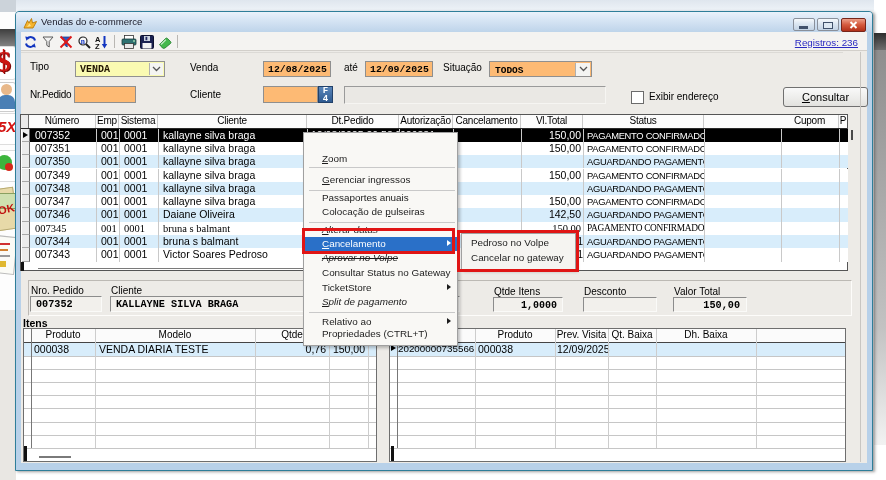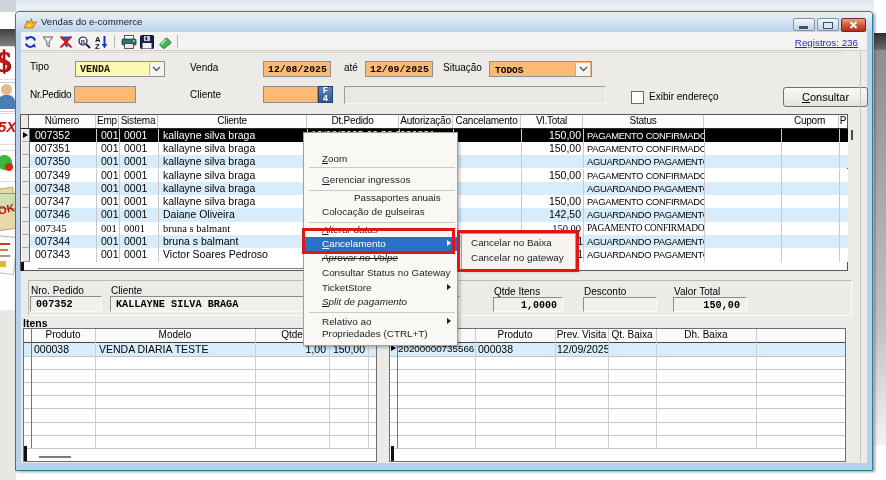--- a/index.html
+++ b/index.html
@@ -362,21 +362,21 @@
 <div class="ab lb" style="left:23px;top:317px;font-weight:bold;font-size:10.5px;">Itens</div>
 
 <div class="ab" style="left:23px;top:328px;width:354px;height:134px;background:#fff;border:1px solid #6e6e6e;box-sizing:border-box;">
   <div class="ab" style="left:0;top:0;width:352px;height:12.5px;background:#fbfbfb;border-bottom:1px solid #444;"></div>
   <div class="ab" style="left:7px;top:0;width:64px;text-align:center;font-size:10px;">Produto</div>
   <div class="ab" style="left:71px;top:0;width:160px;text-align:center;font-size:10px;">Modelo</div>
   <div class="ab" style="left:231px;top:0;width:74px;text-align:center;font-size:10px;">Qtde</div>
   <div class="ab" style="left:0;top:13.5px;width:352px;height:13px;background:#d8edfb;"></div>
   <div class="ab" style="left:10px;top:13.8px;font-size:10.5px;">000038</div>
   <div class="ab" style="left:75px;top:13.8px;font-size:10.5px;">VENDA DIARIA TESTE</div>
-  <div class="ab" style="left:231px;top:13.8px;width:71px;text-align:right;font-size:10.5px;">1,00</div>
+  <div class="ab" style="left:231px;top:13.8px;width:71px;text-align:right;font-size:10.5px;">0,76</div>
   <div class="ab" style="left:305px;top:13.8px;width:36px;text-align:right;font-size:10.5px;">150,00</div>
   <div class="bgl" style="left:0;top:26.5px;width:352px;height:1px;"></div>
   <div class="bgl" style="left:0;top:39.7px;width:352px;height:1px;"></div>
   <div class="bgl" style="left:0;top:52.9px;width:352px;height:1px;"></div>
   <div class="bgl" style="left:0;top:66.1px;width:352px;height:1px;"></div>
   <div class="bgl" style="left:0;top:79.3px;width:352px;height:1px;"></div>
   <div class="bgl" style="left:0;top:92.5px;width:352px;height:1px;"></div>
   <div class="bgl" style="left:0;top:105.7px;width:352px;height:1px;"></div>
   <div class="bgl" style="left:0;top:118.9px;width:352px;height:1px;"></div>
   <div class="ab" style="left:7px;top:0;width:1px;height:119px;background:#777;"></div>
@@ -416,35 +416,35 @@
   <div class="ab" style="left:1px;top:117px;width:3px;height:15px;background:#111;"></div>
 </div>
 <div class="ab" style="left:860px;top:52px;width:1px;height:410px;background:#c8c6c2;"></div>
 
 <div class="ab" style="left:303px;top:132px;width:155px;height:214px;background:#f9f8f5;border:1px solid #a0a0a0;
  box-sizing:border-box;box-shadow:2px 2px 3px rgba(0,0,0,0.25);">
   <div class="mi" style="top:18.5px;"><u>Z</u>oom</div>
   <div class="msep" style="top:34px;"></div>
   <div class="mi" style="top:40px;"><u>G</u>erenciar ingressos</div>
   <div class="msep" style="top:56.5px;"></div>
-  <div class="mi" style="top:58px;margin-left:32px;">Passaportes anuais</div>
+  <div class="mi" style="top:58px;">Passaportes anuais</div>
   <div class="mi" style="top:72px;">Colocação de <u>p</u>ulseiras</div>
   <div class="msep" style="top:88.5px;"></div>
   <div class="mi strk" style="top:89.5px;"><u>A</u>lterar datas</div>
   <div class="mi" style="top:103.5px;background:#2a70c8;color:#fff;"><u>C</u>ancelamento
     <div class="arr" style="border-left-color:#fff;"></div></div>
   <div class="mi strk" style="top:118px;">Aprovar no Volpe</div>
   <div class="mi" style="top:133px;">Consultar Status no Gateway</div>
   <div class="mi" style="top:147.5px;">TicketStore<div class="arr"></div></div>
   <div class="mi" style="top:162px;font-style:italic;"><u>S</u>plit de pagamento</div>
   <div class="msep" style="top:179px;"></div>
   <div class="mi" style="top:181.5px;">Relativo ao<div class="arr"></div></div>
   <div class="mi" style="top:194px;">Propriedades (CTRL+T)</div>
 </div>
 
 <div class="ab" style="left:461px;top:233px;width:115px;height:37px;background:#f5f4f1;border:1px solid #a0a0a0;
  box-sizing:border-box;box-shadow:2px 2px 3px rgba(0,0,0,0.2);">
-  <div class="ab" style="left:9px;top:3px;font-size:9.9px;color:#1c1c1c;white-space:nowrap;">Cancelar no Baixa</div>
+  <div class="ab" style="left:9px;top:3px;font-size:9.9px;color:#1c1c1c;white-space:nowrap;">Pedroso no Volpe</div>
   <div class="ab" style="left:9px;top:18px;font-size:9.9px;color:#1c1c1c;white-space:nowrap;">Cancelar no gateway</div>
 </div>
 
 <div class="ab" style="left:302px;top:228px;width:153px;height:26px;border:3.4px solid #e01515;box-sizing:border-box;"></div>
 <div class="ab" style="left:457px;top:230px;width:122px;height:42px;border:3.4px solid #e01515;box-sizing:border-box;"></div>
 
 </body></html>

